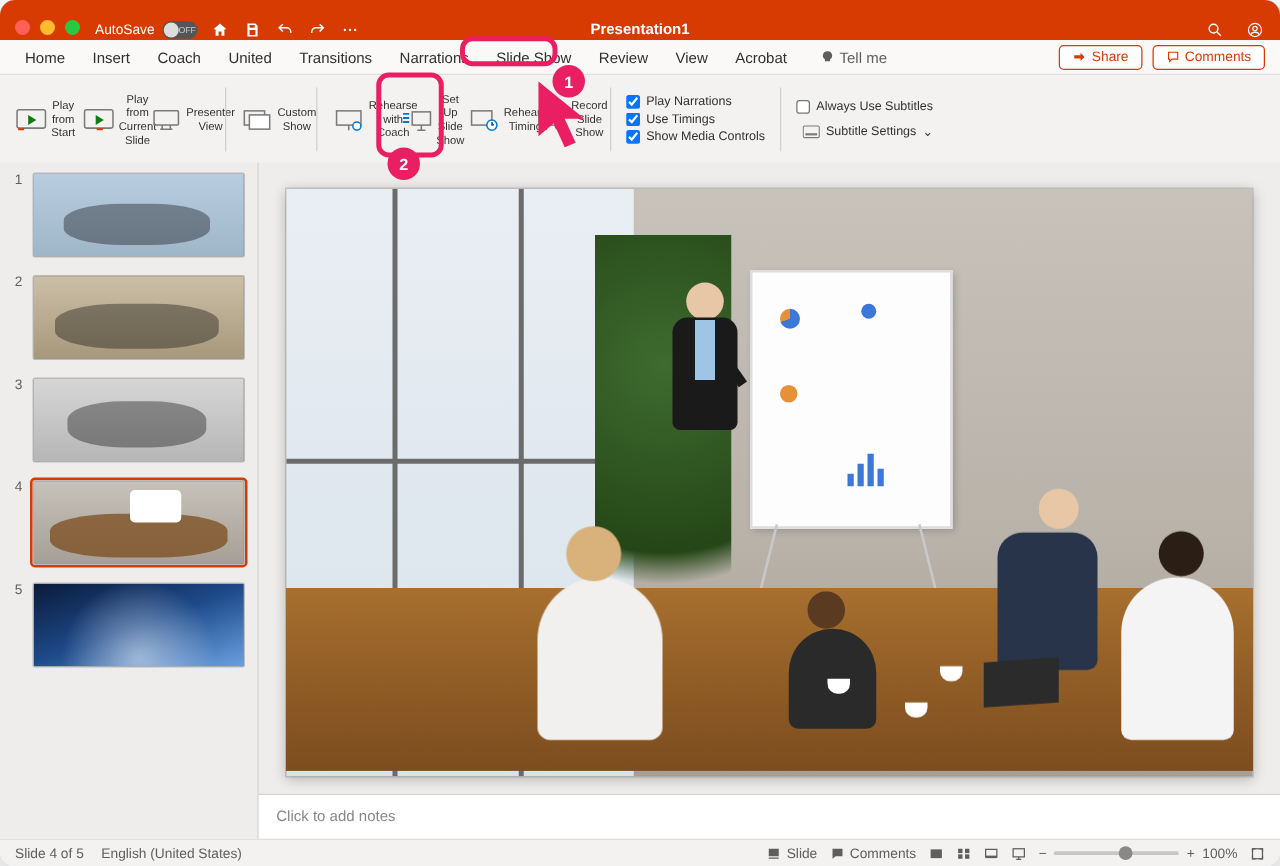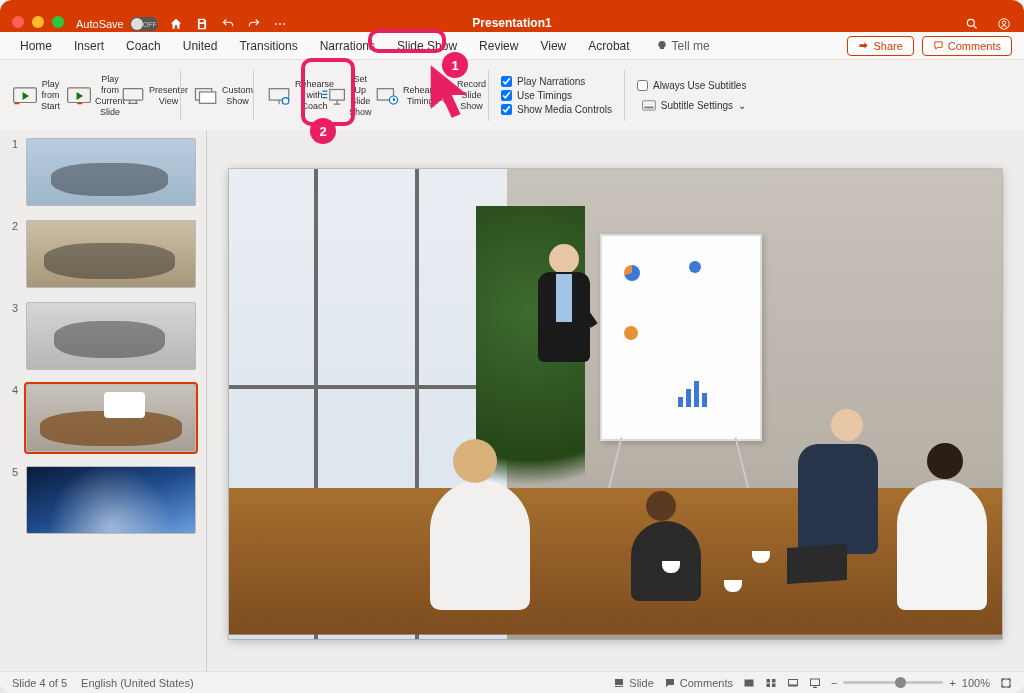--- a/index.html
+++ b/index.html
@@ -395,20 +395,23 @@
             <div style="position:absolute;right:18%;bottom:42%;width:32px;height:32px;border-radius:50%;background:#e8c7a7;"></div>
             <div style="position:absolute;right:2%;bottom:6%;width:90px;height:130px;background:#f4f4f4;border-radius:44px 44px 8px 8px;"></div>
             <div style="position:absolute;right:5%;bottom:34%;width:36px;height:36px;border-radius:50%;background:#2b1e14;"></div>
             <div class="laptop" style="right:20%;bottom:12%;"></div>
             <div class="cup" style="left:56%;bottom:14%;"></div>
             <div class="cup" style="left:64%;bottom:10%;"></div>
             <div class="cup" style="right:30%;bottom:16%;"></div>
           </div>
         </div>
       </div>
+      <div class="notes">
+        <span>Click to add notes</span>
+      </div>
     </div>
   </div>
 
   <div class="statusbar">
     <span>Slide 4 of 5</span>
     <span>English (United States)</span>
     <div class="sb-right">
       <span class="sb-item">
           <svg viewBox="0 0 24 24">
             <path d="M4 4h16v12H4zM4 18h16v2H4z"></path>

